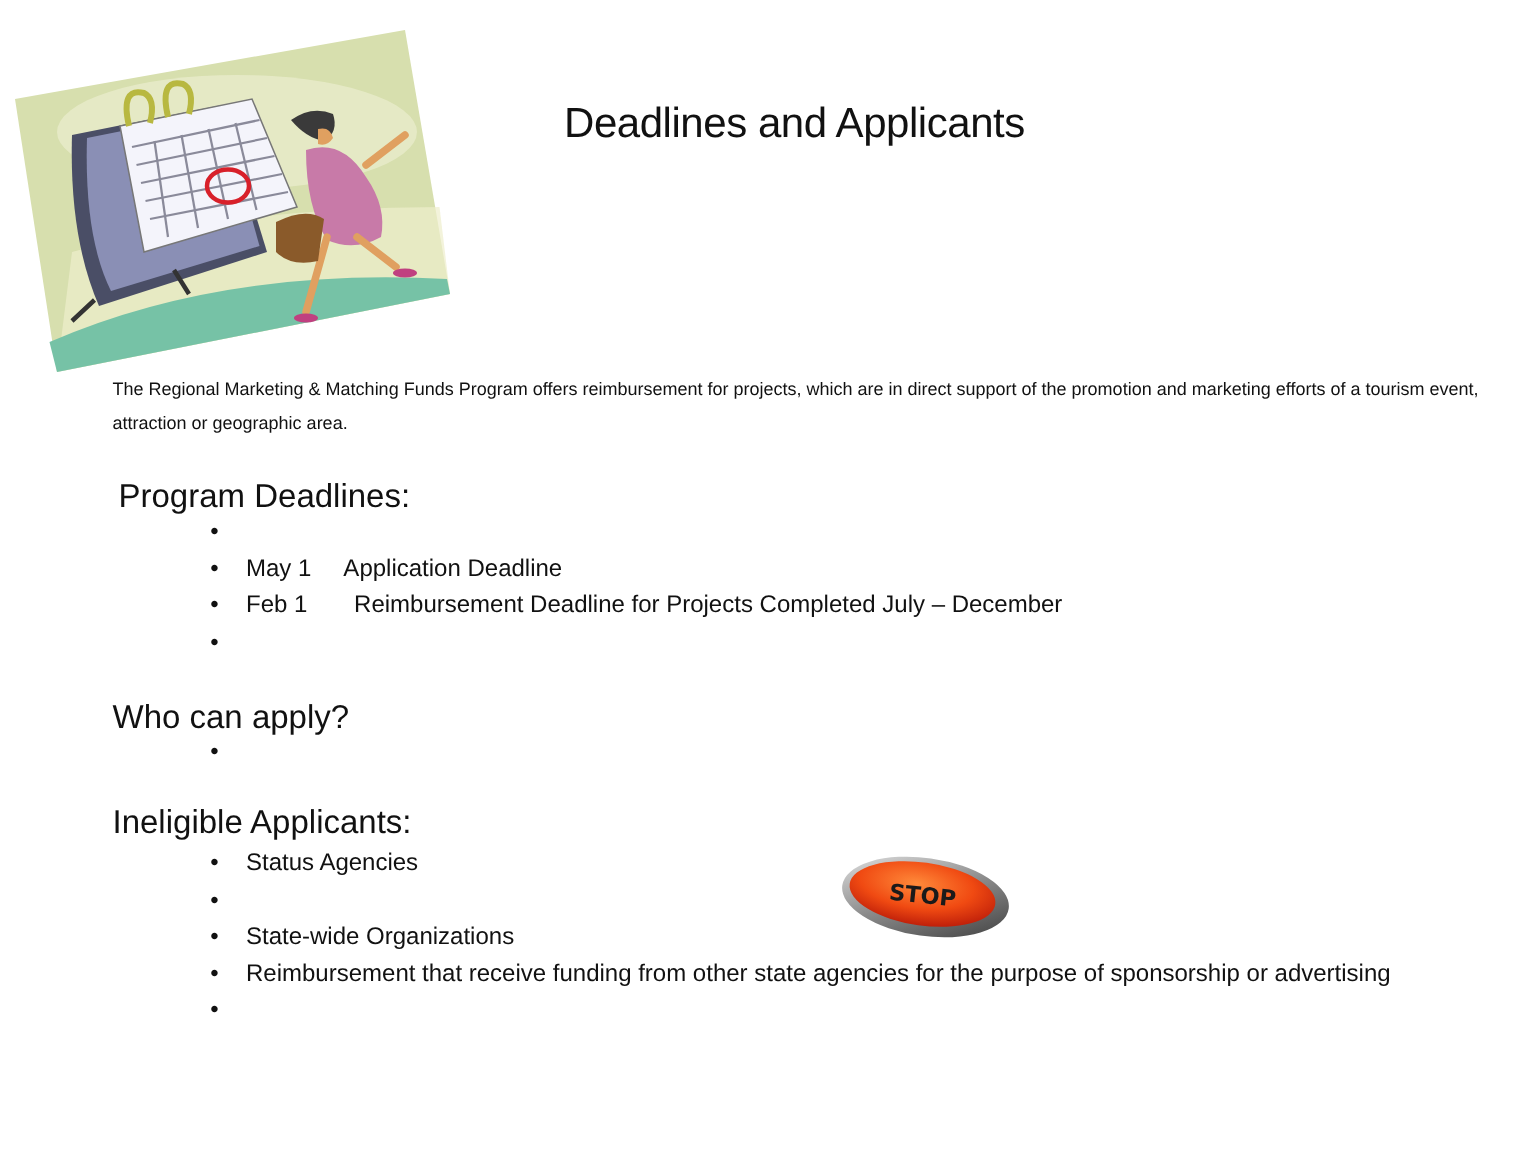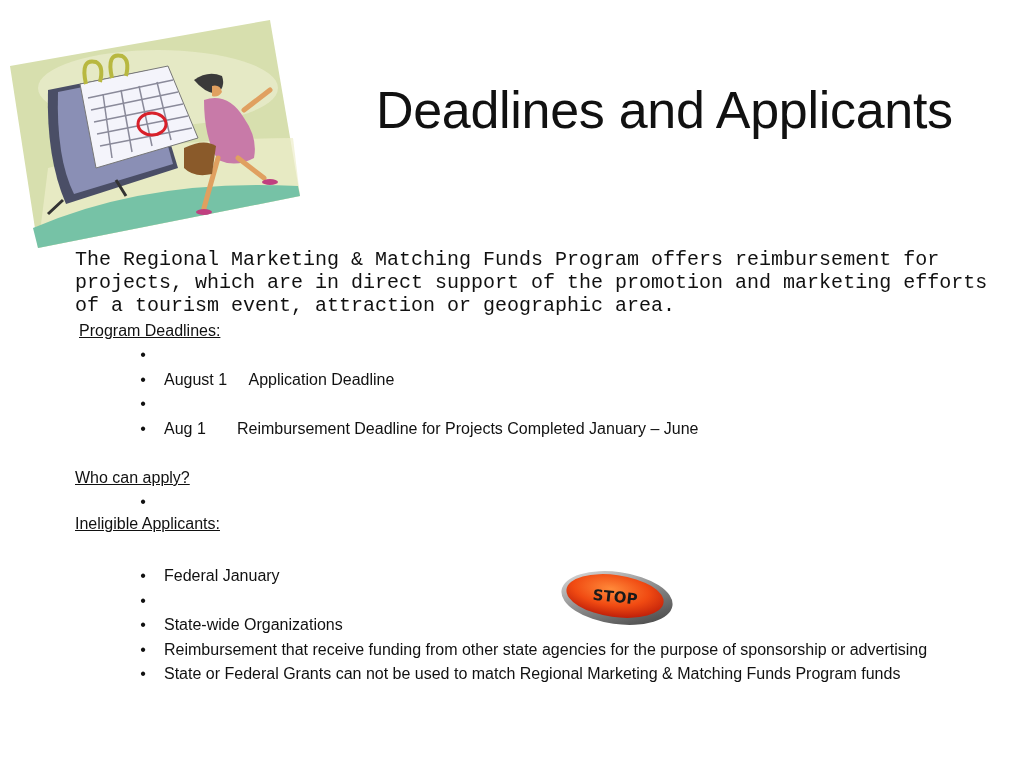--- a/index.html
+++ b/index.html
@@ -4,30 +4,30 @@
 <style>
   html, body { margin: 0; padding: 0; }
   body {
     width: 1024px; height: 768px; overflow: hidden; background: #ffffff;
     font-family: "Liberation Sans", sans-serif; color: #111;
     position: relative;
   }
   .slide { position: absolute; inset: 0; }
   .clipart { position: absolute; left: 8px; top: 18px; width: 300px; height: 232px; }
   .title {
-    position: absolute; left: 376px; top: 80px;
-    font-size: 52px; font-weight: normal; color: #111; margin: 0;
+    position: absolute; left: 376px; top: 66px;
+    font-size: 28px; font-weight: normal; color: #111; margin: 0;
     letter-spacing: -0.3px;
   }
   .intro {
     position: absolute; left: 75px; top: 248px; width: 925px;
-    font-size: 20px; line-height: 23px; margin: 0; font-family: Liberation Mono, monospace;
+    font-size: 12px; line-height: 23px; margin: 0;
   }
   .section-heading {
-    position: absolute; font-size: 16px; line-height: 24px; margin: 0; text-decoration: underline;
+    position: absolute; font-size: 22px; line-height: 24px; margin: 0;
   }
   .bullets {
     position: absolute; left: 138px; margin: 0; padding: 0; list-style: none;
     font-size: 16px;
   }
   .bullets li { height: 24.6px; line-height: 24.6px; position: relative; padding-left: 26px; white-space: pre; }
   .bullets li .dot { position: absolute; left: 0; top: 0; width: 10px; text-align: center; }
   .stop { position: absolute; left: 558px; top: 568px; width: 118px; height: 60px; }
 </style>
 </head>
@@ -73,37 +73,37 @@
     <ellipse cx="262" cy="164" rx="8" ry="3" fill="#c04080"></ellipse>
   </svg>
 
   <h1 class="title">Deadlines and Applicants</h1>
 
   <p class="intro">The Regional Marketing &amp; Matching Funds Program offers reimbursement for projects, which are in direct support of the promotion and marketing efforts of a tourism event, attraction or geographic area.</p>
 
   <p class="section-heading" style="left:79px; top:319px;">Program Deadlines:</p>
   <ul class="bullets" style="top:343px;">
     <li><span class="dot">•</span></li>
-    <li><span class="dot">•</span><span>August 1     Application Deadline</span></li>
+    <li><span class="dot">•</span><span>May 1     Application Deadline</span></li>
+    <li><span class="dot">•</span><span>Feb 1       Reimbursement Deadline for Projects Completed July – December</span></li>
     <li><span class="dot">•</span></li>
-    <li><span class="dot">•</span><span>Aug 1       Reimbursement Deadline for Projects Completed January – June</span></li>
   </ul>
 
   <p class="section-heading" style="left:75px; top:466px;">Who can apply?</p>
   <ul class="bullets" style="top:490px;">
     <li><span class="dot">•</span></li>
   </ul>
 
-  <p class="section-heading" style="left:75px; top:512px;">Ineligible Applicants:</p>
+  <p class="section-heading" style="left:75px; top:536px;">Ineligible Applicants:</p>
   <ul class="bullets" style="top:564px;">
-    <li><span class="dot">•</span><span>Federal January</span></li>
+    <li><span class="dot">•</span><span>Status Agencies</span></li>
     <li><span class="dot">•</span></li>
     <li><span class="dot">•</span><span>State-wide Organizations</span></li>
     <li><span class="dot">•</span><span>Reimbursement that receive funding from other state agencies for the purpose of sponsorship or advertising</span></li>
-    <li><span class="dot">•</span><span>State or Federal Grants can not be used to match Regional Marketing &amp; Matching Funds Program funds</span></li>
+    <li><span class="dot">•</span></li>
   </ul>
 
   <svg class="stop" viewBox="0 0 118 60">
     <defs>
       <radialGradient id="stopg" cx="45%" cy="35%" r="65%">
         <stop offset="0" stop-color="#ff8a3a"></stop>
         <stop offset="0.6" stop-color="#f04a12"></stop>
         <stop offset="1" stop-color="#c0200a"></stop>
       </radialGradient>
       <linearGradient id="rimg" x1="0" y1="0" x2="1" y2="1">

